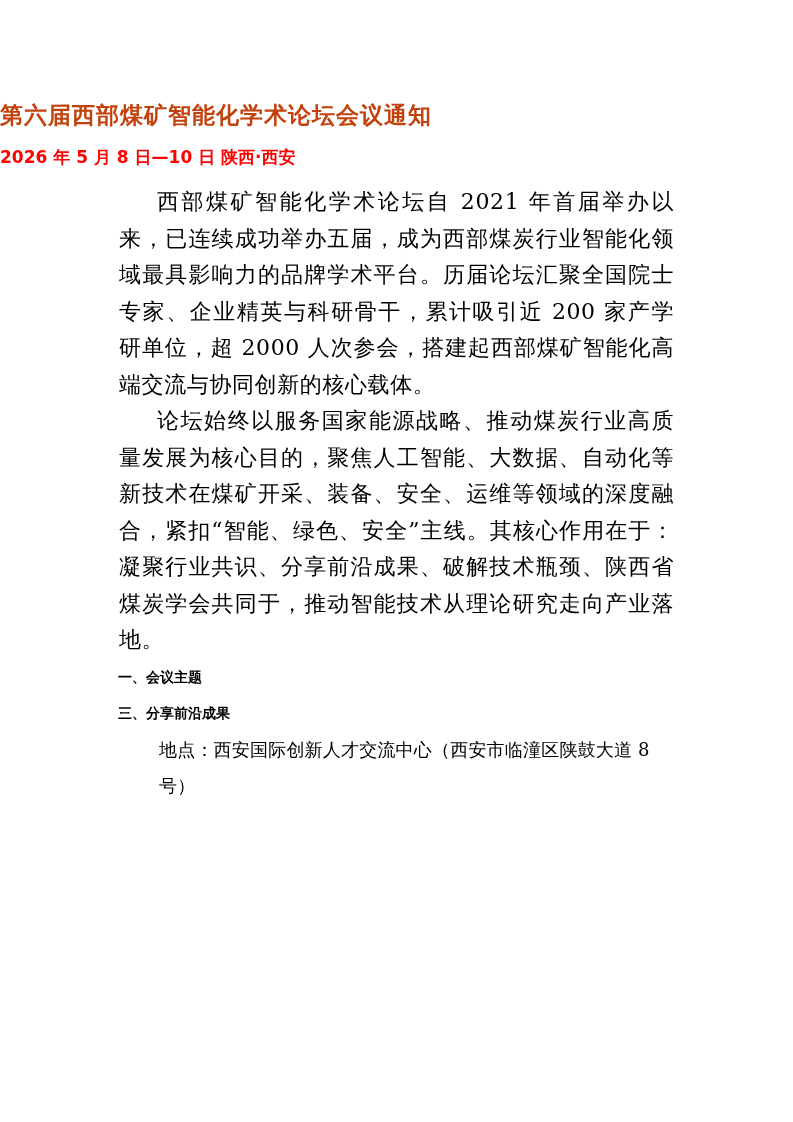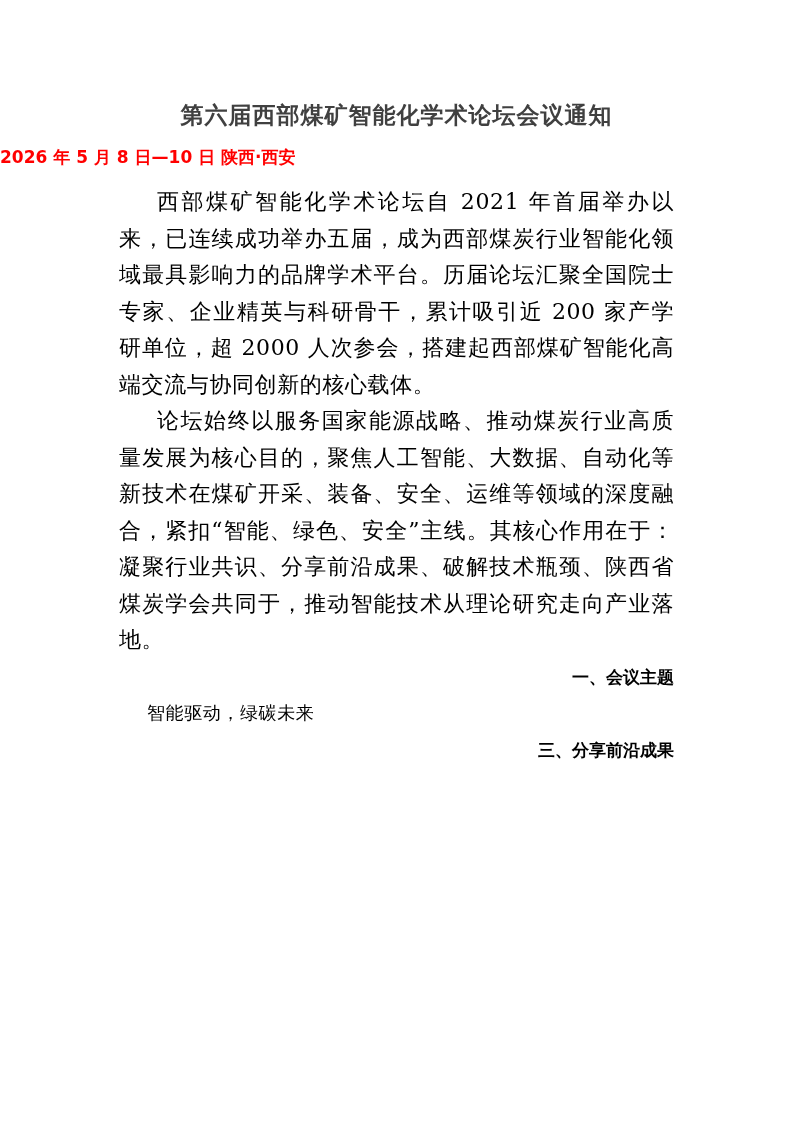--- a/index.html
+++ b/index.html
@@ -1,43 +1,43 @@
 <!DOCTYPE html>
 <html><head>
   <meta charset="utf-8">
   <style>
     html, body { margin: 0; padding: 0; background: #ffffff; }
     body { width: 793px; height: 1122px; position: relative; overflow: hidden;
            font-family: "DejaVu Serif", "Liberation Serif", serif; color: #000; }
     .page { position: absolute; left: 0; top: 0; width: 793px; height: 1122px; background: #fff; }
-    .title { position: absolute; left: 0; width: 793px; top: 100px; text-align: center;
-             font-size: 23px; font-weight: bold; color: #404040; letter-spacing: 1px;
+    .title { position: absolute; left: 0; width: 793px; top: 100px; 
+             font-size: 23px; font-weight: bold; color: #c2410c; letter-spacing: 1px;
              font-family: "DejaVu Serif", serif; }
     .subtitle { position: absolute; left: 0; width: 793px; top: 146px; text-align: left;
                 font-size: 17px; font-weight: bold; color: #ff0000;
                 font-family: "DejaVu Sans", sans-serif; }
     .body { position: absolute; left: 119px; width: 555px; top: 184px; }
     .para { font-size: 22px; line-height: 36.5px; text-align: justify; text-align-last: left;
             text-indent: 38px; margin: 0; letter-spacing: 0.6px; }
-    .heading { font-family: "DejaVu Sans", sans-serif; font-weight: bold; font-size: 17px;
-               line-height: 36.5px; margin: 0; margin-left: -1px; text-align: right; }
+    .heading { font-family: "DejaVu Sans", sans-serif; font-weight: bold; font-size: 14px;
+               line-height: 36.5px; margin: 0; margin-left: -1px; }
     .line { font-size: 18px; line-height: 36.5px; margin: 0; letter-spacing: 0.6px; }
     .indent1 { text-indent: 28px; }
     .indent2 { padding-left: 40px; }
   </style>
 </head>
 <body>
 
 <div class="page">
   <div class="title">第六届西部煤矿智能化学术论坛会议通知</div>
   <div class="subtitle">2026 年 5 月 8 日—10 日   陕西·西安</div>
 
   <div class="body">
     <p class="para">西部煤矿智能化学术论坛自 2021 年首届举办以来，已连续成功举办五届，成为西部煤炭行业智能化领域最具影响力的品牌学术平台。历届论坛汇聚全国院士专家、企业精英与科研骨干，累计吸引近 200 家产学研单位，超 2000 人次参会，搭建起西部煤矿智能化高端交流与协同创新的核心载体。</p>
     <p class="para">论坛始终以服务国家能源战略、推动煤炭行业高质量发展为核心目的，聚焦人工智能、大数据、自动化等新技术在煤矿开采、装备、安全、运维等领域的深度融合，紧扣“智能、绿色、安全”主线。其核心作用在于：凝聚行业共识、分享前沿成果、破解技术瓶颈、陕西省煤炭学会共同于，推动智能技术从理论研究走向产业落地。</p>
 
     <p class="heading">一、会议主题</p>
-    <p class="line indent1">智能驱动，绿碳未来</p>
 
 
     <p class="heading">三、分享前沿成果</p>
+    <p class="line indent2" style="letter-spacing:0.2px">地点：西安国际创新人才交流中心（西安市临潼区陕鼓大道 8 号）</p>
   </div>
 </div>
 
 </body></html>

